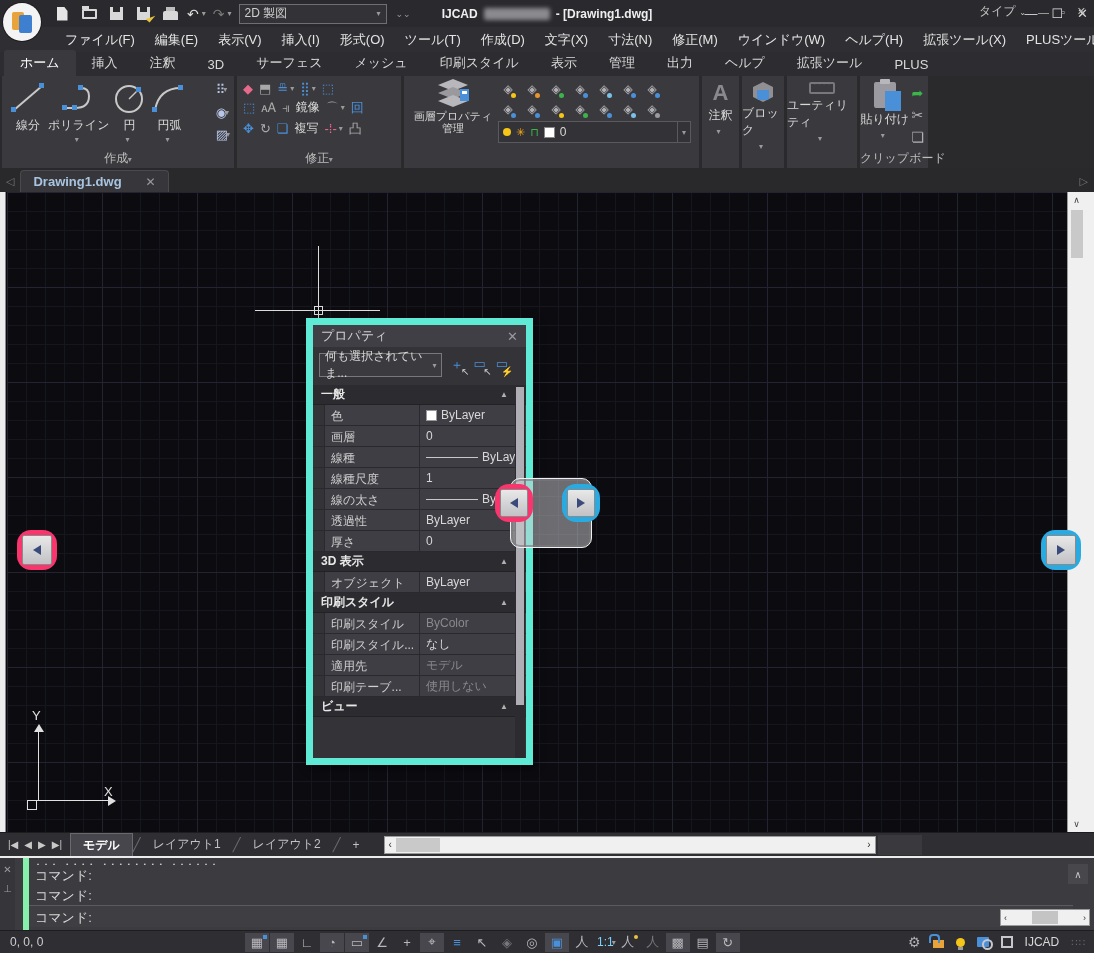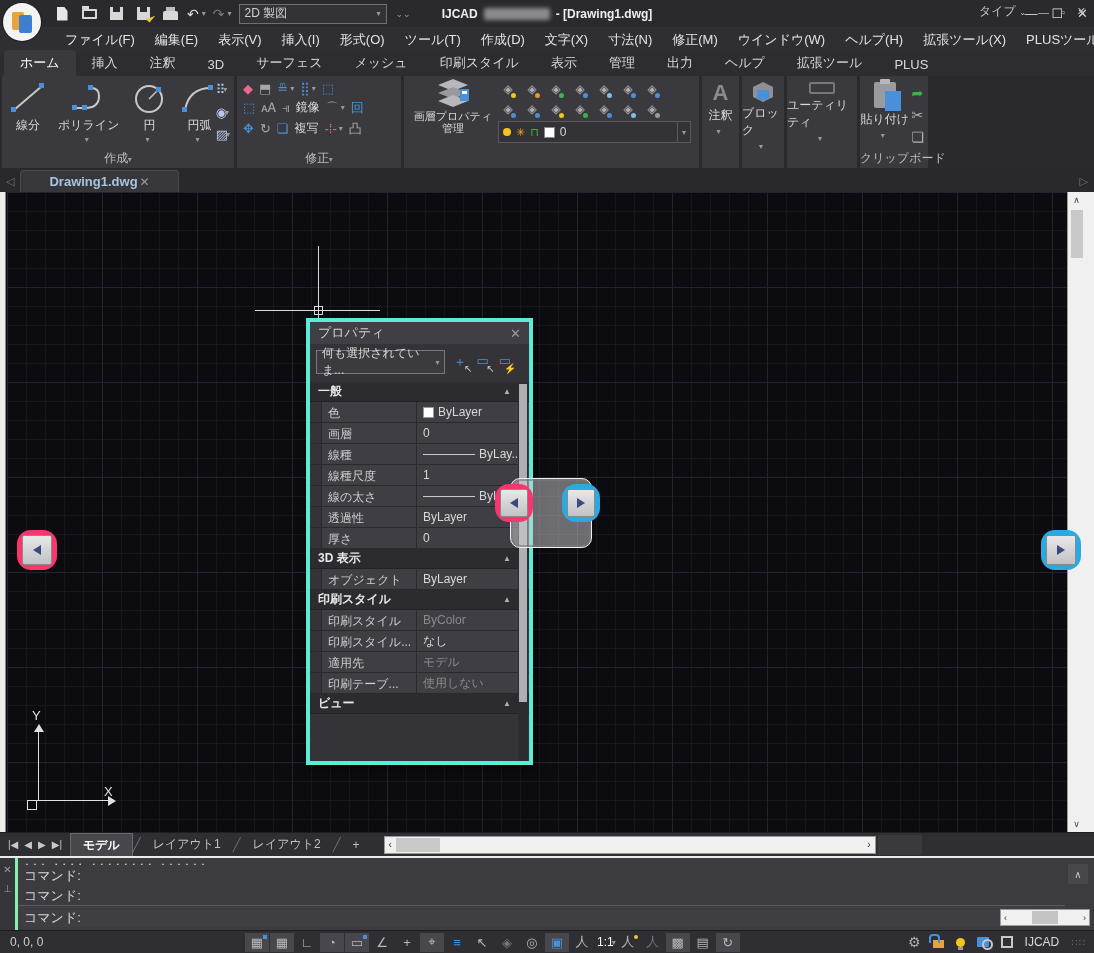--- a/index.html
+++ b/index.html
@@ -49,21 +49,21 @@
   .rtab { padding:4px 16px; font-size:13px; color:#d8d8d8; white-space:nowrap; }
   .rtab.active { background:#3a3a3e; color:#fff; border-radius:3px 3px 0 0; }
   .ribright { position:absolute; right:8px; top:3px; display:flex; align-items:center; gap:12px; color:#c8c8c8; font-size:12px;}
   .ribright .mini { font-size:11px; color:#b8b8b8; }
 
   
   .ribbon { position:absolute; left:0; top:76px; width:1094px; height:92px; background:#2a2a2d; display:flex; gap:3px; padding:0 0 0 2px; }
   .panel { background:#3a3a3e; height:92px; position:relative; padding-bottom:17px; }
   .plabel { position:absolute; left:0; right:0; bottom:1px; text-align:center; font-size:12px; color:#bdbdbd; white-space:nowrap;}
   .plabel .ddv { font-size:8px; }
-  .bigbtns { display:flex; height:75px; align-items:stretch; padding:4px 4px 0 6px; gap:10px; }
+  .bigbtns { display:flex; height:75px; align-items:stretch; padding:4px 4px 0 6px; }
   .bigbtn { display:flex; flex-direction:column; align-items:center; justify-content:flex-start; gap:1px; color:#d8d8d8; font-size:12px; white-space:nowrap;}
   .bigbtn svg { display:block; }
   .smallcol { display:flex; flex-direction:column; justify-content:space-between; padding:6px 2px; }
   .srow { display:flex; align-items:center; gap:2px; color:#b8c6e8; font-size:13px; }
   .gridrows { display:flex; flex-direction:column; gap:4px; padding:6px 4px 0 6px; }
   .grow { display:flex; align-items:center; gap:6px; font-size:12px; color:#d8d8d8; }
   .gi { font-size:13px; line-height:1; color:#9fb6d8; }
   .gi.blue { color:#4a90d9; } .gi.gray { color:#a8a8a8; } .gi.pink { color:#e86a8a; }
   .layergrid { display:grid; grid-template-columns:repeat(7,24px); grid-auto-rows:20px; align-items:center; justify-items:center; }
   .ldia { font-size:12px; color:#b0b0b4; position:relative; }
@@ -85,22 +85,22 @@
   .pasteicon { width:22px; height:26px; background:#9a9aa0; border-radius:2px; position:relative; }
   .pasteicon::before { content:""; position:absolute; left:6px; top:-3px; width:10px; height:5px; background:#b8b8bc; border-radius:1px;}
   .pasteicon::after { content:""; position:absolute; right:-5px; bottom:-3px; width:16px; height:20px; background:#4a90d9; }
   .cliptools { display:flex; flex-direction:column; justify-content:space-around; padding:6px 4px 0 2px; height:72px; }
   .ct { font-size:14px; line-height:1; }
 
   
   .doctabs { position:absolute; left:0; top:168px; width:1094px; height:24px; background:#29292c;
              display:flex; align-items:flex-end; }
   .dchev { color:#7a7a7e; font-size:11px; padding:0 6px 4px 6px; }
-  .dtab { display:flex; align-items:center; gap:2px; background:#37373b; border:1px solid #4a4a4e; border-bottom:none;
-          padding:3px 28px; font-size:13px; font-weight:bold; color:#a8c4e0; border-radius:4px 4px 0 0; }
+  .dtab { display:flex; align-items:center; gap:24px; background:#37373b; border:1px solid #4a4a4e; border-bottom:none;
+          padding:3px 12px; font-size:13px; font-weight:bold; color:#a8c4e0; border-radius:4px 4px 0 0; }
   .dtab .x { color:#9a9aa0; font-weight:normal; font-size:12px; }
   .dchev.r { margin-left:auto; }
 
   
   .canvas { position:absolute; left:0; top:192px; width:1094px; height:640px; background:#0b0b10; }
   .leftstrip { position:absolute; left:0; top:0; width:6px; height:640px; background:#ededed; border-right:1px solid #8a8a8a; }
   .grid { position:absolute; left:7px; top:0; width:1060px; height:640px;
     background-color:#0b0b10;
     background-image:
       linear-gradient(#232332 1px, transparent 1px),
@@ -122,21 +122,21 @@
   .ucs-y { position:absolute; left:38px; top:534px; width:1px; height:74px; background:#e0e0e0; }
   .ucs-x { position:absolute; left:28px; top:608px; width:82px; height:1px; background:#e0e0e0; }
   .ucs-ylab { position:absolute; left:32px; top:516px; color:#e0e0e0; font-size:13px; }
   .ucs-xlab { position:absolute; left:104px; top:592px; color:#e0e0e0; font-size:13px; }
   .ucs-box { position:absolute; left:27px; top:608px; width:10px; height:10px; border:1px solid #e0e0e0; }
   .ucs-ah1 { position:absolute; left:34px; top:532px; width:0; height:0; border-left:5px solid transparent; border-right:5px solid transparent; border-bottom:8px solid #e0e0e0; }
   .ucs-ah2 { position:absolute; left:108px; top:604px; width:0; height:0; border-top:5px solid transparent; border-bottom:5px solid transparent; border-left:8px solid #e0e0e0; }
 
   
   .palette { position:absolute; left:306px; top:126px; width:227px; height:447px; background:#333338;
-             border:4px solid #5eead4; box-shadow:2px 3px 8px rgba(0,0,0,.5); overflow:hidden; }
+             border:7px solid #5eead4; box-shadow:2px 3px 8px rgba(0,0,0,.5); overflow:hidden; }
   .pal-title { height:22px; background:#3f3f45; display:flex; align-items:center; padding:0 8px;
                color:#cfcfd4; font-size:13px; }
   .pal-title .x { margin-left:auto; color:#9a9aa0; }
   .pal-toolrow { height:36px; display:flex; align-items:center; padding:0 6px; gap:8px; }
   .pal-combo { width:132px; height:24px; border:1px solid #77777c; background:#3a3a3f; display:flex; align-items:center;
                padding:0 5px; font-size:12px; color:#d8d8d8; }
   .pal-combo .ddv { margin-left:auto; }
   .pal-tools { display:flex; gap:10px; margin-left:auto; padding-right:12px; }
   .pal-tool { font-size:13px; color:#4a90d9; position:relative; }
   .pal-tool .cur { color:#d8d8d8; font-size:10px; position:absolute; right:-6px; bottom:-3px; }
@@ -178,42 +178,42 @@
              border:1px solid #9a9a9a; color:#333; font-size:10px; }
   .hscroll .ha { padding:0 4px; }
   .hscroll .hthumb { width:44px; height:14px; background:#c9c9c9; }
   .hscroll .ha.r { margin-left:auto; }
   .corner { margin-left:2px; width:44px; height:20px; background:#3a3a3e; }
 
   
   .cmdwin { position:absolute; left:0; top:856px; width:1094px; height:74px; background:#3b3b40; border-top:2px solid #ececec; }
   .cmdgut { position:absolute; left:0; top:0; width:15px; height:74px; background:#35353a; color:#9a9aa0;
             display:flex; flex-direction:column; align-items:center; gap:8px; padding-top:6px; font-size:10px; }
-  .cmdlines { position:absolute; left:15px; top:0; width:1050px; height:74px; border-left:3px solid #86efac; }
+  .cmdlines { position:absolute; left:23px; top:0; width:1050px; height:74px; border-left:6px solid #86efac; }
   .cmdclip { height:7px; overflow:hidden; color:#c8c8c8; font-size:12px; line-height:14px; padding-left:6px; letter-spacing:2px;}
   .cmdline { height:20px; color:#d8d8d8; font-size:13px; padding:2px 0 0 6px; }
   .cmdprompt { height:22px; border-top:1px solid #5a5a5f; color:#d8d8d8; font-size:13px; padding:3px 0 0 6px; background:#3e3e43; }
   .cmdup { position:absolute; right:6px; top:6px; width:20px; height:20px; background:#47474c; color:#c8c8c8;
            display:flex; align-items:center; justify-content:center; font-size:10px; }
   .cmdhscroll { position:absolute; right:4px; bottom:4px; width:90px; height:17px; background:#f0f0f0; border:1px solid #9a9a9a;
                 display:flex; align-items:center; justify-content:space-between; color:#333; font-size:9px; padding:0 3px;}
   .cmdhscroll .hthumb { width:26px; height:13px; background:#c4c4c4; }
 
   
   .statusbar { position:absolute; left:0; top:930px; width:1094px; height:23px; background:#2f2f33;
                display:flex; align-items:center; border-top:1px solid #1d1d20; font-size:12px; }
   .coords { padding-left:10px; color:#cfcfcf; width:245px; }
   .sic { width:24px; height:19px; display:flex; align-items:center; justify-content:center; font-size:13px;
          color:#b8b8bc; margin-right:1px; position:relative; }
   .sic.pressed { background:#47474d; }
   .sic.blue { color:#4a90d9; }
   .sic.dim { color:#77777b; }
   .sic .acc { position:absolute; right:2px; top:2px; width:4px; height:4px; background:#4a90d9; }
   .sic .accy { position:absolute; right:2px; top:2px; width:4px; height:4px; border-radius:50%; background:#e8c53a; }
-  .scale { color:#ffffff; padding:0 2px; }
+  .scale { color:#7dd3fc; padding:0 2px; }
   .statusright { margin-left:auto; display:flex; align-items:center; gap:12px; padding-right:8px; }
   .gear { color:#b0b0b4; font-size:14px; }
   .lockic { width:11px; height:8px; background:#e8a33a; position:relative; margin-top:4px; }
   .lockic::before { content:""; position:absolute; left:-4px; top:-6px; width:7px; height:7px;
                     border:2px solid #4a90d9; border-bottom:none; border-radius:4px 4px 0 0; }
   .bulbic { width:9px; height:9px; border-radius:50%; background:#f5c518; position:relative; }
   .bulbic::after { content:""; position:absolute; left:2px; bottom:-3px; width:5px; height:3px; background:#9a9a9e; }
   .isoobj { width:12px; height:10px; background:#4a90d9; border-radius:1px; position:relative; }
   .isoobj::after { content:""; position:absolute; right:-4px; bottom:-3px; width:7px; height:7px;
                    border:2px solid #c8c8cc; border-radius:50%; }

